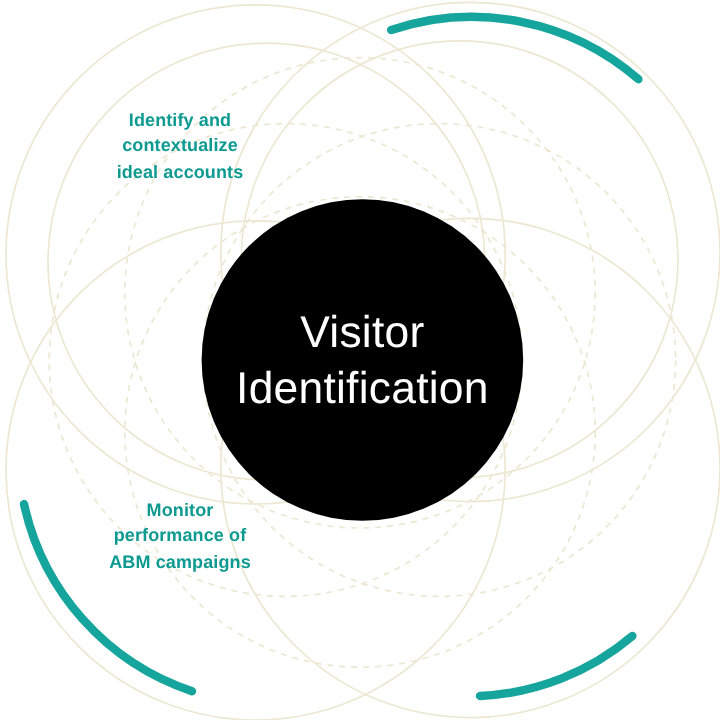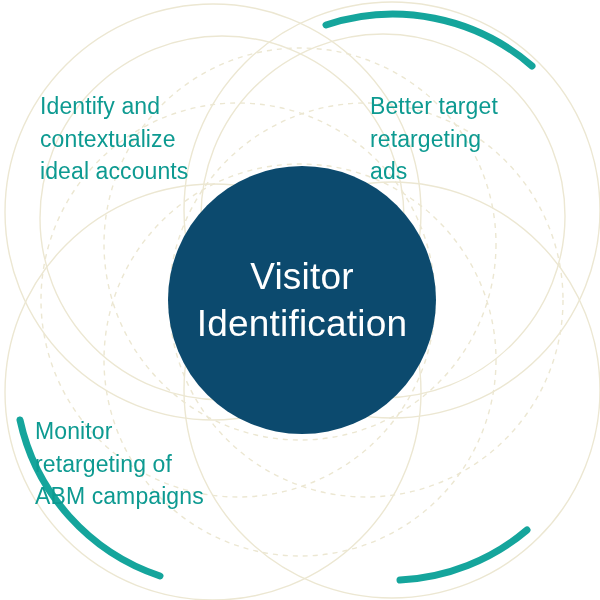--- a/index.html
+++ b/index.html
@@ -21,41 +21,43 @@
   #diagram-svg {
     position: absolute;
     top: 0;
     left: 0;
     width: 600px;
     height: 600px;
     display: block;
   }
   .quad-label {
     position: absolute;
+    text-align: center;
     color: #0d9a91;
     font-family: "Liberation Sans", sans-serif;
-    font-size: 23px;
+    font-size: 15px;
     line-height: 1.42;
     letter-spacing: 0.1px;
     white-space: pre-line;
     pointer-events: none;
+    font-weight: bold;
   }
   #label-tl { left: 40px;  top: 90px;  width: 220px; }
   #label-tr { left: 370px; top: 90px;  width: 190px; }
   #label-bl { left: 35px;  top: 415px; width: 230px; }
   #label-br { left: 375px; top: 425px; width: 200px; }
 
   #center-circle {
     position: absolute;
     left: 168px;
     top: 166px;
     width: 268px;
     height: 268px;
     border-radius: 50%;
-    background: #0c4a6e;
+    background: #000000;
     display: flex;
     align-items: center;
     justify-content: center;
   }
   #center-label {
     color: #ffffff;
     font-family: "Liberation Sans", sans-serif;
     font-size: 37px;
     line-height: 1.28;
     text-align: center;
@@ -90,26 +92,23 @@
       <path d="M 326,25 A 212,212 0 0 1 532,66"></path>
       <path d="M 20,420 A 212,212 0 0 0 160,576"></path>
       <path d="M 400,580 A 212,212 0 0 0 527,530"></path>
     </g>
   </svg>
 
   <div id="label-tl" class="quad-label">Identify and
 contextualize
 ideal accounts</div>
 
-  <div id="label-tr" class="quad-label">Better target
-retargeting
-ads</div>
 
   <div id="label-bl" class="quad-label">Monitor
-retargeting of
+performance of
 ABM campaigns</div>
 
 
   <div id="center-circle">
     <div id="center-label">Visitor
 Identification</div>
   </div>
 
 </div>
 

